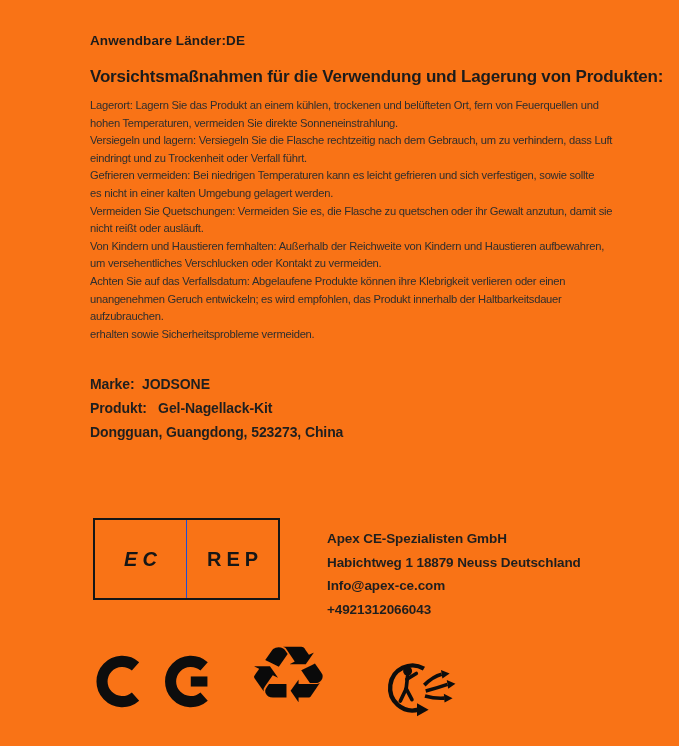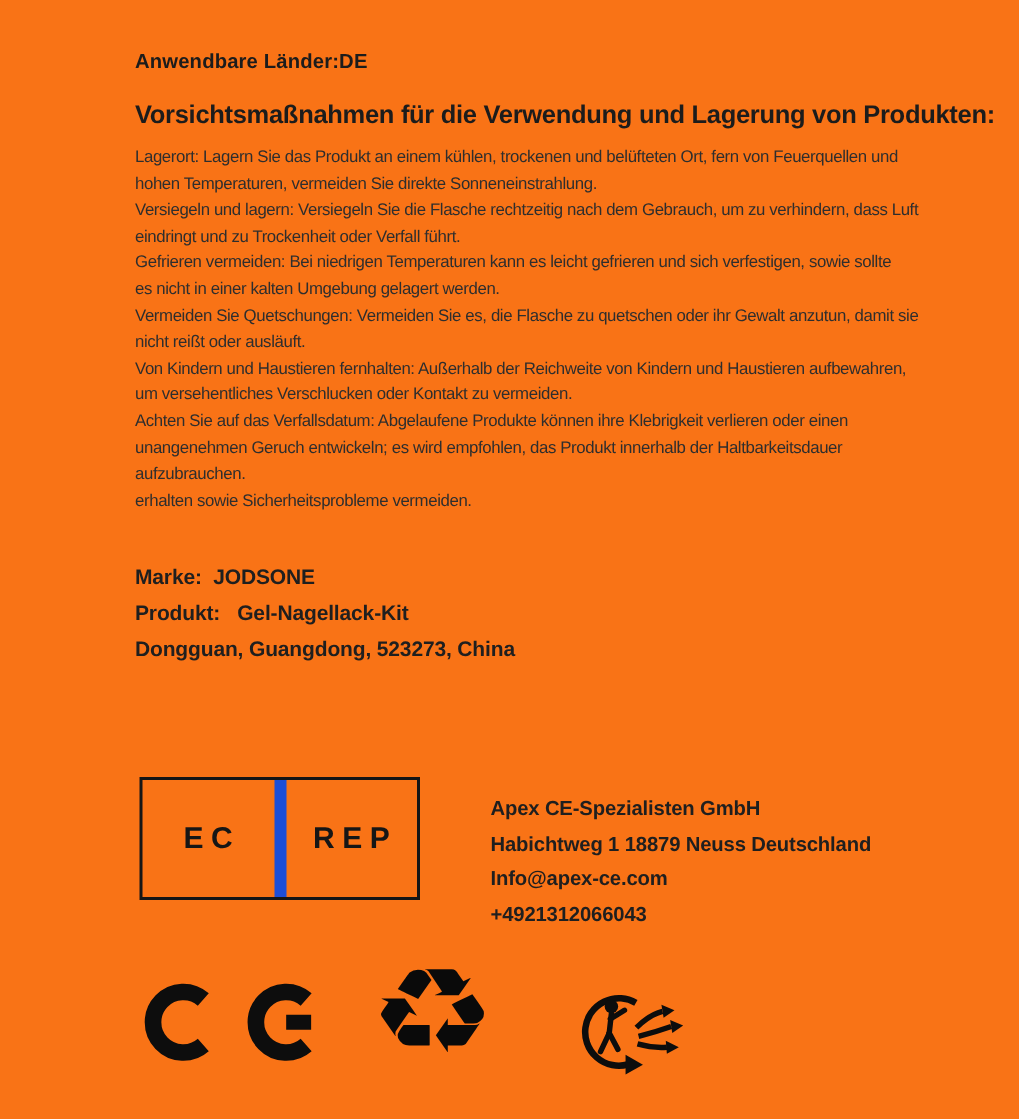--- a/index.html
+++ b/index.html
@@ -40,21 +40,21 @@
     left: 93px; top: 518px; width: 187px; height: 82px;
     border: 2px solid #161616; box-sizing: border-box;
     display: flex;
   }
   .ecrep-cell {
     flex: 1 1 50%;
     display: flex; align-items: center; justify-content: center;
     font-size: 20px; font-weight: 700; color: #161616;
     letter-spacing: 5px; text-indent: 5px;
   }
-  .ecrep-cell.left { border-right: 8px solid #1d4ed8; }
+  .ecrep-cell.left { border-right: 1px solid #1d4ed8; font-style: italic; }
   .rep-block {
     left: 327px; top: 511px; width: 300px;
     font-size: 13.5px; font-weight: 700; color: #1f1f1f; margin-top: 16px;
   }
   .rep-block .rep-line {
     height: 23.5px; line-height: 23.5px; white-space: pre; letter-spacing: -0.1px;
   }
   .ce-mark { left: 96px; top: 655px; }
   .recycling-mark {
     left: 246px; top: 636px;

